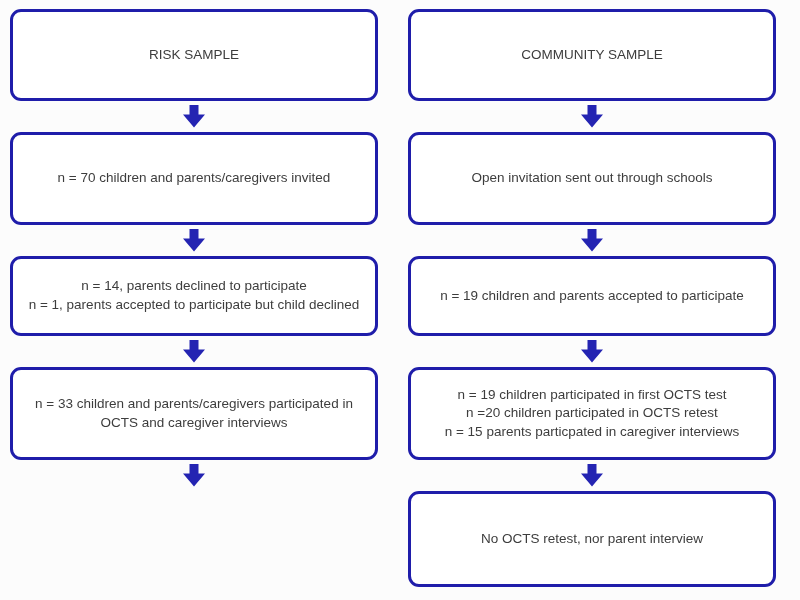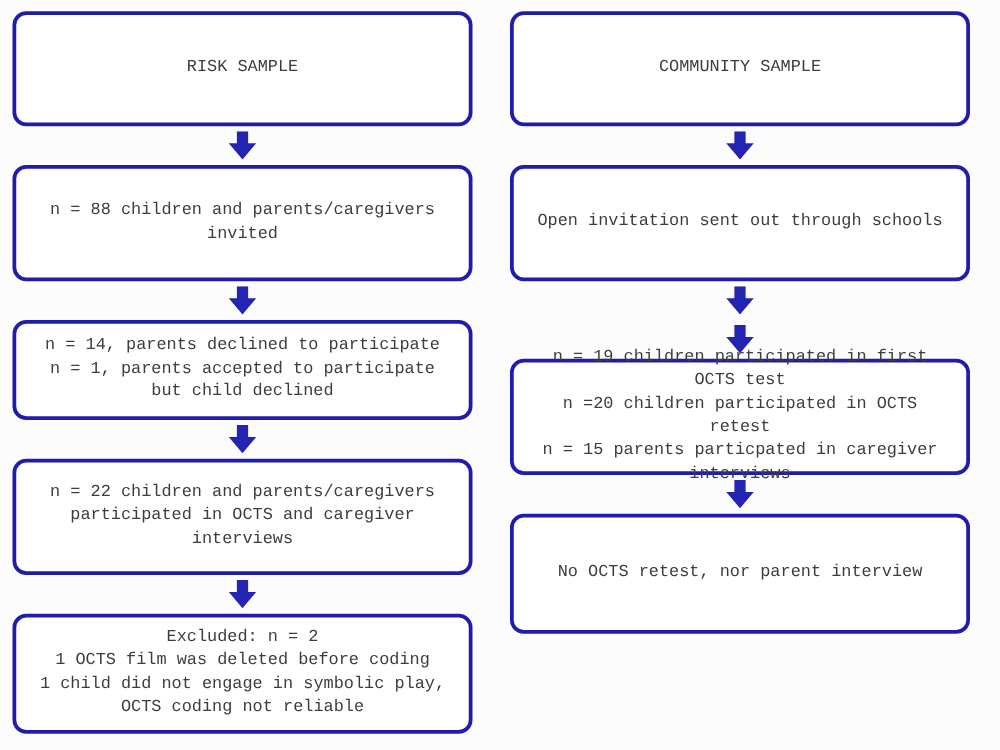--- a/index.html
+++ b/index.html
@@ -8,21 +8,21 @@
     --text-color: #3d3d3d;
     --bg-color: #fcfcfc;
   }
   * { margin: 0; padding: 0; box-sizing: border-box; }
   html, body {
     width: 800px; height: 600px;
     background: var(--bg-color);
     font-family: "Liberation Sans", sans-serif;
     overflow: hidden;
   }
-  .canvas { position: relative; width: 800px; height: 600px; font-family: Liberation Mono, monospace; }
+  .canvas { position: relative; width: 800px; height: 600px; }
   .col {
     position: absolute;
     top: 9px;
     display: flex;
     flex-direction: column;
     align-items: center;
   }
   .col-left  { left: 10px;  width: 368px; }
   .col-right { left: 408px; width: 368px; }
   .fbox {
@@ -65,55 +65,50 @@
       <div class="line">RISK SAMPLE</div>
     </div>
 
     <div class="arrow-row">
       <svg width="24" height="23" viewBox="0 0 24 23">
         <polygon points="7.5,0 16.5,0 16.5,9.5 23,9.5 12,22.5 1,9.5 7.5,9.5" fill="var(--arrow-color)"></polygon>
       </svg>
     </div>
 
     <div class="fbox h2">
-      <div class="line">n = 88 children and parents/caregivers invited</div>
+      <div class="line">n = 70 children and parents/caregivers invited</div>
     </div>
 
     <div class="arrow-row">
       <svg width="24" height="23" viewBox="0 0 24 23">
         <polygon points="7.5,0 16.5,0 16.5,9.5 23,9.5 12,22.5 1,9.5 7.5,9.5" fill="var(--arrow-color)"></polygon>
       </svg>
     </div>
 
     <div class="fbox h3">
       <div class="line">n = 14, parents declined to participate</div>
       <div class="line">n = 1, parents accepted to participate but child declined</div>
     </div>
 
     <div class="arrow-row">
       <svg width="24" height="23" viewBox="0 0 24 23">
         <polygon points="7.5,0 16.5,0 16.5,9.5 23,9.5 12,22.5 1,9.5 7.5,9.5" fill="var(--arrow-color)"></polygon>
       </svg>
     </div>
 
     <div class="fbox h4">
-      <div class="line">n = 22 children and parents/caregivers participated in OCTS and caregiver interviews</div>
+      <div class="line">n = 33 children and parents/caregivers participated in OCTS and caregiver interviews</div>
     </div>
 
     <div class="arrow-row">
       <svg width="24" height="23" viewBox="0 0 24 23">
         <polygon points="7.5,0 16.5,0 16.5,9.5 23,9.5 12,22.5 1,9.5 7.5,9.5" fill="var(--arrow-color)"></polygon>
       </svg>
     </div>
 
-    <div class="fbox h5">
-      <div class="line">Excluded: n = 2</div>
-      <div class="line">1 OCTS film was deleted before coding</div>
-      <div class="line">1 child did not engage in symbolic play, OCTS coding not reliable</div>
-    </div>
 
   </div>
 
   <div class="col col-right">
 
     <div class="fbox h1">
       <div class="line">COMMUNITY SAMPLE</div>
     </div>
 
     <div class="arrow-row">
@@ -125,20 +120,23 @@
     <div class="fbox h2">
       <div class="line">Open invitation sent out through schools</div>
     </div>
 
     <div class="arrow-row">
       <svg width="24" height="23" viewBox="0 0 24 23">
         <polygon points="7.5,0 16.5,0 16.5,9.5 23,9.5 12,22.5 1,9.5 7.5,9.5" fill="var(--arrow-color)"></polygon>
       </svg>
     </div>
 
+    <div class="fbox h3">
+      <div class="line">n = 19 children and parents accepted to participate</div>
+    </div>
 
     <div class="arrow-row">
       <svg width="24" height="23" viewBox="0 0 24 23">
         <polygon points="7.5,0 16.5,0 16.5,9.5 23,9.5 12,22.5 1,9.5 7.5,9.5" fill="var(--arrow-color)"></polygon>
       </svg>
     </div>
 
     <div class="fbox h4">
       <div class="line">n = 19 children participated in first OCTS test</div>
       <div class="line">n =20 children participated in OCTS retest</div>

